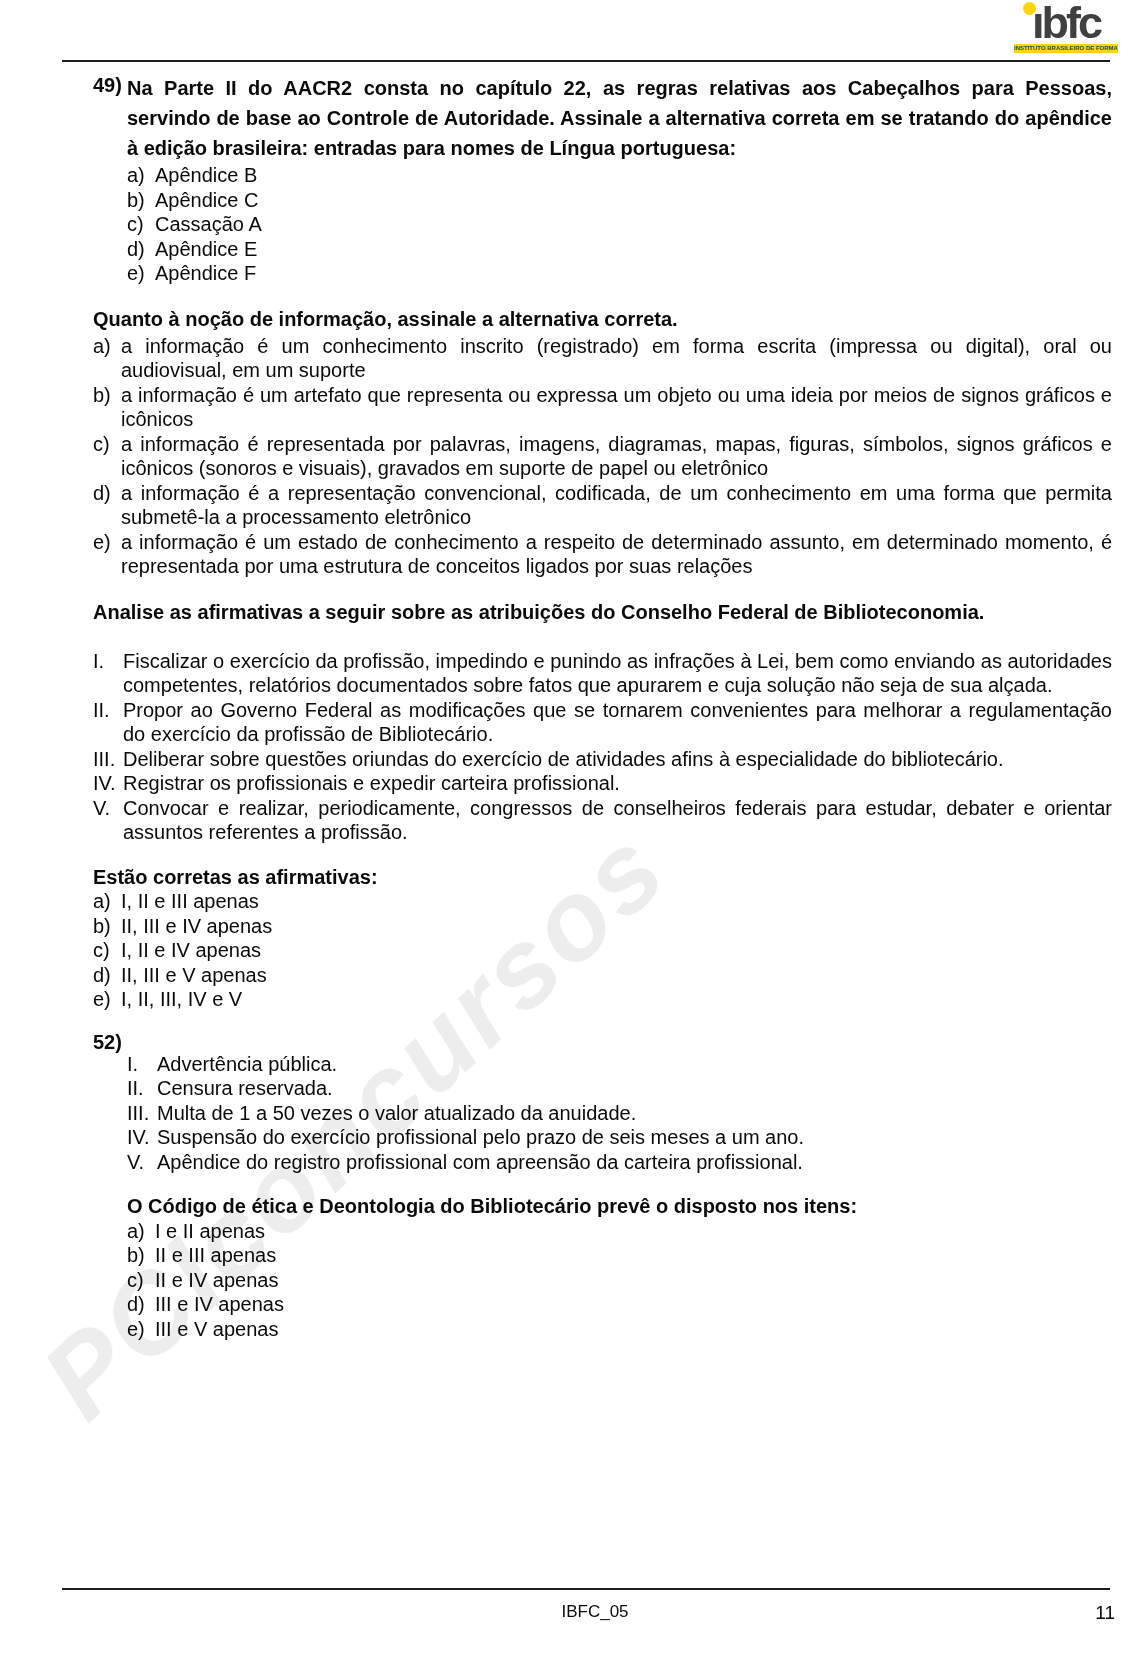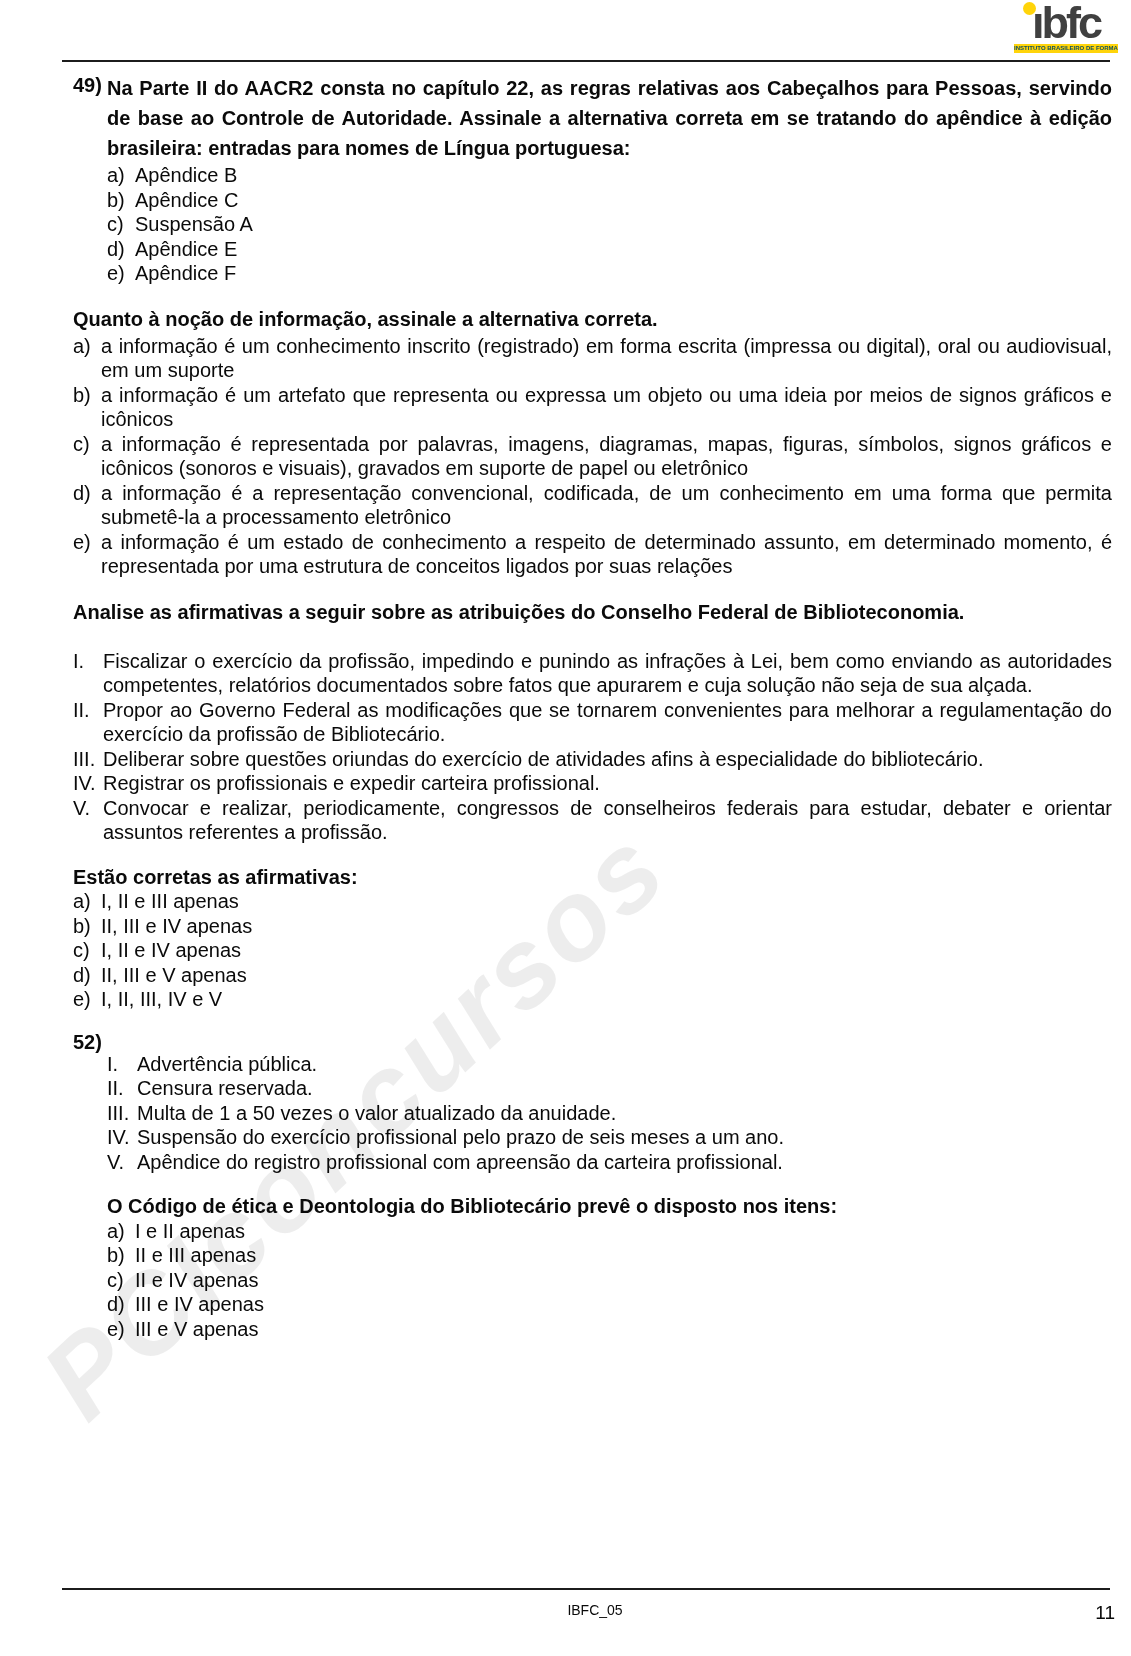--- a/index.html
+++ b/index.html
@@ -22,36 +22,36 @@
   }
   
   .watermark {
     position:absolute; left:105px; top:1315px; white-space:nowrap;
     transform:rotate(-43deg); transform-origin:0 100%;
     font-size:112px; font-weight:bold; font-style:italic;
     color:rgba(0,0,0,0.07); letter-spacing:4px; pointer-events:none;
   }
   
   main { position:absolute; left:73px; top:73px; width:1039px; }
-  .question { margin-bottom:18px; }
+  .question { margin-bottom:18px;margin-left:20px; }
   .q-row { display:flex; }
   .q-num { flex:0 0 34px; font-weight:bold; font-size:20px; line-height:24.5px; }
   .q-stem { flex:1; font-weight:bold; font-size:20px; line-height:30px; text-align:justify; }
   .opt-row { display:flex; }
   .opt-letter { flex:0 0 28px; font-size:20px; line-height:24.5px; }
   .opt-text { flex:1; font-size:20px; line-height:24.5px; text-align:justify; }
   .items { margin-top:22px; }
   .item-row { display:flex; }
   .item-numeral { flex:0 0 30px; font-size:20px; line-height:24.5px; }
   .item-text { flex:1; font-size:20px; line-height:24.5px; text-align:justify; }
   .sub-stem { margin-top:20px; font-weight:bold; font-size:20px; line-height:24.5px; text-align:justify; }
   .q-body { flex:1; min-width:0; }
   
   .footer-rule { position:absolute; left:62px; top:1588px; width:1048px; height:2px; background:#1c1c1c; }
-  .footer-code { position:absolute; left:62px; top:1602px; width:1066px; text-align:center; font-size:14px; }
+  .footer-code { position:absolute; left:62px; top:1602px; width:1066px; text-align:center; font-size:17px; }
   .footer-page { position:absolute; top:1602px; right:16px; font-size:19px; }
 </style>
 </head>
 <body>
 
 <div class="header-rule"></div>
 <div class="logo">
   <div class="logo-text" style="color: #404040;">
     <span class="logo-dot" style="background: rgb(255, 212, 10);"></span><span>ıbfc</span>
   </div>
@@ -70,21 +70,21 @@
             <div class="opt-row">
               <div class="opt-letter">a)</div>
               <div class="opt-text">Apêndice B</div>
             </div>
             <div class="opt-row">
               <div class="opt-letter">b)</div>
               <div class="opt-text">Apêndice C</div>
             </div>
             <div class="opt-row">
               <div class="opt-letter">c)</div>
-              <div class="opt-text">Suspensão A</div>
+              <div class="opt-text">Cassação A</div>
             </div>
             <div class="opt-row">
               <div class="opt-letter">d)</div>
               <div class="opt-text">Apêndice E</div>
             </div>
             <div class="opt-row">
               <div class="opt-letter">e)</div>
               <div class="opt-text">Apêndice F</div>
             </div>
           </div>

